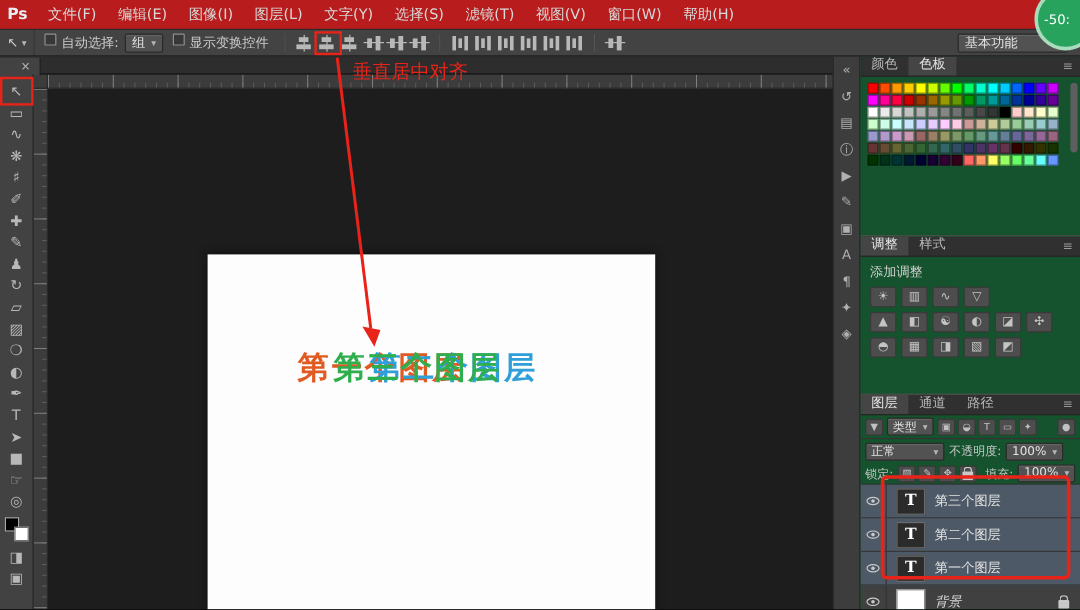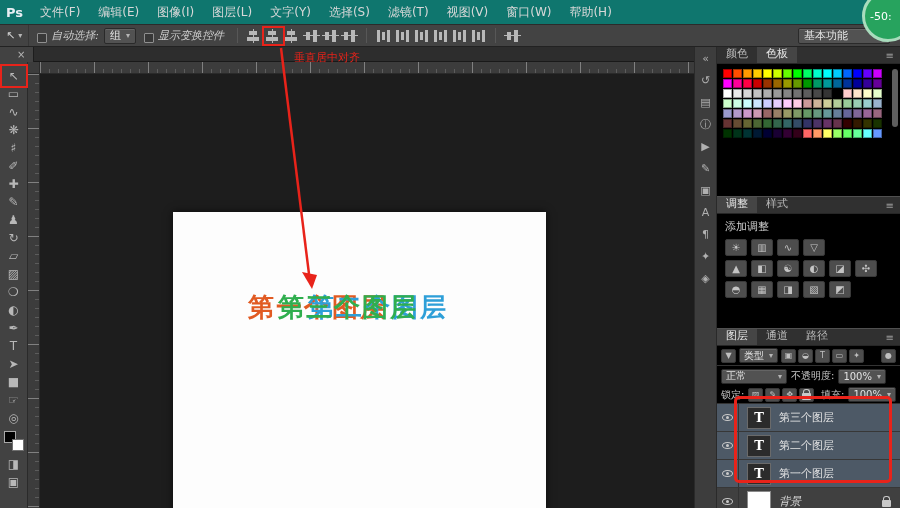--- a/index.html
+++ b/index.html
@@ -1,30 +1,30 @@
 <!DOCTYPE html>
 <html><head>
 <meta charset="utf-8">
 <style>
   * { box-sizing: border-box; margin: 0; padding: 0; }
   html,body { width:900px; height:508px; background:#000; }
   body { font-family:"DejaVu Sans","Liberation Sans",sans-serif; }
   #root { position:relative; width:900px; height:508px; background:#1e1e1e; overflow:hidden; color:#d6d6d6; font-size:12px; }
 
   
-  .menubar { position:absolute; left:0; top:0; width:900px; height:25px; background:#0f766e; border-bottom:1px solid #2b2b2b; display:flex; align-items:center; z-index:5; }
+  .menubar { position:absolute; left:0; top:0; width:900px; height:25px; background:#b91c1c; border-bottom:1px solid #2b2b2b; display:flex; align-items:center; z-index:5; }
   .pslogo { margin:0 8px 0 6px; font-weight:bold; font-size:13px; color:#e8eef3; }
   .menu-items { display:flex; height:100%; }
   .menu-item { padding:0 9px; line-height:25px; color:#d8d8d8; font-size:12px; white-space:nowrap; }
 
   
   .optionsbar { position:absolute; left:0; top:25px; width:900px; height:22px; background:#434343; border-bottom:1px solid #222; display:flex; align-items:center; font-size:11px; z-index:5; }
   .tp { display:flex; align-items:center; gap:3px; padding:0 6px; border-right:1px solid #363636; height:100%; color:#cfcfcf; }
   .arr { font-size:8px; color:#b5b5b5; }
-  .chk { display:flex; align-items:flex-end; gap:4px; margin-left:8px; color:#cccccc; white-space:nowrap;font-style:italic; }
+  .chk { display:flex; align-items:flex-start; gap:4px; margin-left:8px; color:#cccccc; white-space:nowrap; }
   .cbox { width:10px; height:10px; border:1px solid #8f8f8f; background:#383838; border-radius:1px; flex:0 0 auto; }
   .dd { height:16px; display:inline-flex; align-items:center; gap:5px; background:#525252; border:1px solid #2a2a2a; border-radius:2px; padding:0 5px; color:#e2e2e2; margin-left:5px; box-shadow:inset 0 1px 0 #646464; white-space:nowrap; }
   .dd.mini { height:15px; font-size:10px; padding:0 4px; margin-left:0; }
   .dd.wide { min-width:66px; justify-content:space-between; }
   .align-icons { display:flex; align-items:center; margin-left:6px; }
   .vsep { width:1px; height:15px; background:#2f2f2f; border-right:1px solid #575757; margin:0 7px; }
   .ob-icon { width:17px; height:14px; margin:0 1px; position:relative; background-repeat:no-repeat; }
   .ob-icon.v { background-image:linear-gradient(#b8b8b8,#b8b8b8),linear-gradient(#b8b8b8,#b8b8b8); background-size:4px 8px,4px 12px; background-position:3px 3px,10px 1px; }
   .ob-icon.v::after { content:""; position:absolute; left:0; right:0; top:6px; height:1px; background:#b8b8b8; }
   .ob-icon.h { background-image:linear-gradient(#b8b8b8,#b8b8b8),linear-gradient(#b8b8b8,#b8b8b8); background-size:8px 4px,12px 4px; background-position:3px 2px,1px 8px; }
@@ -59,21 +59,21 @@
   .cl { position:absolute; top:82px; font-weight:bold; font-size:26px; letter-spacing:2px; line-height:1; white-space:nowrap; }
   .cl1 { left:75px; z-index:1; }
   .cl2 { left:135px; z-index:2; }
   .cl3 { left:105px; z-index:3; }
 
   
   .rail { position:absolute; left:694px; top:47px; width:22px; height:461px; background:#3d3d3d; border-left:1px solid #2a2a2a; display:flex; flex-direction:column; align-items:center; padding-top:4px; gap:7px; z-index:4; }
   .rail-ic { width:18px; height:15px; display:flex; align-items:center; justify-content:center; color:#b0b0b0; font-size:11px; }
 
   
-  .panels { position:absolute; left:716px; top:47px; width:184px; height:461px; background:#000000; border-left:1px solid #2a2a2a; overflow:hidden; z-index:4; }
+  .panels { position:absolute; left:716px; top:47px; width:184px; height:461px; background:#14532d; border-left:1px solid #2a2a2a; overflow:hidden; z-index:4; }
   .sec { overflow:hidden; border-top:1px solid #505050; }
   .sec-color { height:149px; border-top:none; }
   .sec-adj { height:132px; }
   .sec-layers { height:203px; }
   .panel-header { height:17px; background:#303030; display:flex; align-items:flex-end; border-bottom:1px solid #262626; }
   .ptab { padding:2px 9px 2px; font-size:11px; color:#b9b9b9; white-space:nowrap; }
   .ptab.active { background:#454545; color:#e6e6e6; border-radius:2px 2px 0 0; }
   .pmenu { margin-left:auto; color:#9a9a9a; font-size:10px; padding:0 6px 2px; }
   .swatch-body { position:relative; height:132px; padding:5px 12px 0 6px; }
   .swrow { display:flex; gap:1px; margin-bottom:1px; }
@@ -104,21 +104,21 @@
   .lthumb.bgw { background:#ffffff; border:1px solid #8a8a8a; }
   .lname { font-size:11px; color:#e4e4e4; white-space:nowrap; }
   .lname.ital { font-style:italic; color:#d8d8d8; }
   .mini-lock { position:relative; width:9px; height:7px; background:#c9c9c9; border-radius:1px; margin-top:4px; }
   .mini-lock::before { content:""; position:absolute; left:1px; top:-4px; width:5px; height:4px; border:1px solid #c9c9c9; border-bottom:none; border-radius:3px 3px 0 0; }
   .lend { margin-left:auto; margin-right:9px; }
 
   
   .redbox { position:absolute; border:3px solid #e8231a; border-radius:5px; z-index:60; }
   #rb-layers { left:734px; top:396px; width:158px; height:87px; }
-  .red-label { position:absolute; left:294px; top:50px; color:#e8231a; font-size:11px; z-index:61; white-space:nowrap; }
+  .red-label { position:absolute; left:294px; top:50px; color:#e8231a; font-size:16px; z-index:61; white-space:nowrap; }
   #arrow { position:absolute; left:0; top:0; z-index:59; pointer-events:none; }
   .recorder { position:absolute; right:-14px; top:-10px; width:52px; height:52px; border-radius:50%; background:#27a35e; border:3px solid #a9dcbd; display:flex; align-items:center; justify-content:flex-start; padding-left:5px; color:#fff; font-size:11px; z-index:80; }
 </style>
 </head>
 <body>
 
 <div id="root">
 
   <div class="menubar">
     <span class="pslogo">Ps</span>

